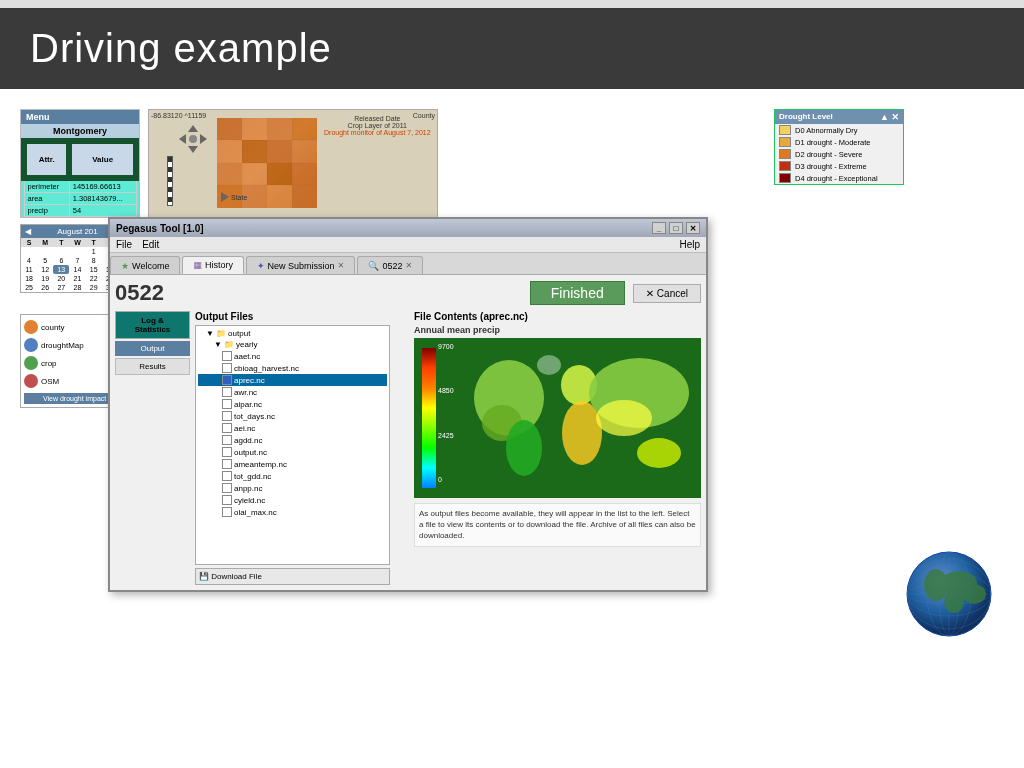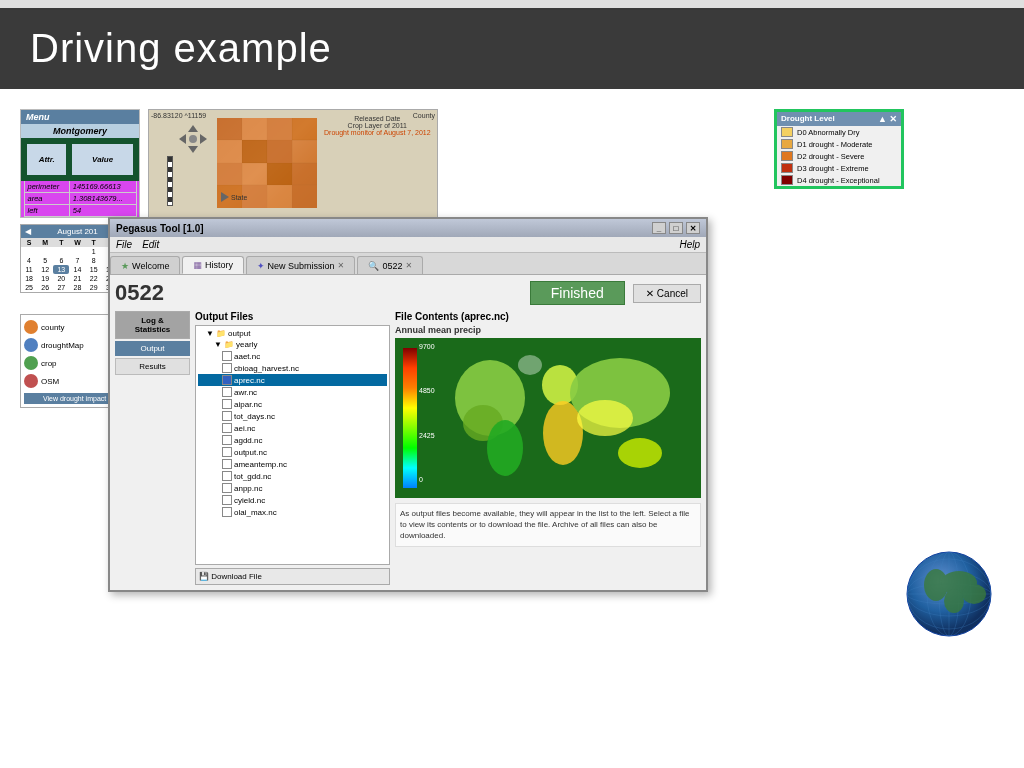--- a/index.html
+++ b/index.html
@@ -38,24 +38,23 @@
       width: 100%;
       padding: 0 20px;
     }
 
     
     .gis-panel {
       position: absolute;
       left: 20px;
       top: 0;
       width: 120px;
-      background: #d946ef;
+      background: #5eead4;
       border: 1px solid #bbb;
       font-size: 9px;
-      font-style: italic;
     }
     .gis-menu-bar {
       background: #5a7fa0;
       color: #fff;
       padding: 2px 5px;
       font-size: 9px;
       font-weight: bold;
     }
     .gis-county-title {
       background: #b8cfe0;
@@ -80,21 +79,21 @@
       font-size: 7.5px;
     }
 
     
     .drought-legend {
       position: absolute;
       right: 120px;
       top: 0;
       width: 130px;
       background: #f0f0f0;
-      border: 3px solid #22c55e;
+      border: 1px solid #22c55e;
       font-size: 8px;
     }
     .drought-legend-title {
       background: #7090b0;
       color: #fff;
       padding: 2px 4px;
       font-size: 8px;
       font-weight: bold;
       display: flex;
       justify-content: space-between;
@@ -218,21 +217,20 @@
     .pegasus-menubar {
       background: #e8e8e8;
       display: flex;
       gap: 10px;
       padding: 2px 6px;
       font-size: 10px;
       border-bottom: 1px solid #bbb;
     }
     .pegasus-menubar span {
       cursor: pointer;
-      font-style: italic;
     }
     .pegasus-help {
       margin-left: auto;
     }
     
     .tab-bar {
       display: flex;
       background: #d8d8d8;
       border-bottom: 1px solid #aaa;
       padding-top: 3px;
@@ -307,21 +305,21 @@
     
     .peg-layout {
       display: flex;
       gap: 5px;
     }
     .peg-left-panel {
       width: 75px;
       flex-shrink: 0;
     }
     .peg-log-stats {
-      background: #a3a3a3;
+      background: #0f766e;
       padding: 4px;
       text-align: center;
       font-size: 8px;
       font-weight: bold;
       margin-bottom: 2px;
       border: 1px solid #aaa;
     }
     .peg-output-btn {
       background: #5a7fa0;
       color: #fff;
@@ -381,20 +379,21 @@
       border: 1px solid #aaa;
       padding: 3px;
       font-size: 8px;
       margin-top: 3px;
       cursor: pointer;
       text-align: left;
     }
 
     .peg-right-panel {
       flex: 1;
+      margin-left: 19px;
     }
     .peg-file-contents-title {
       font-size: 10px;
       font-weight: bold;
       margin-bottom: 3px;
     }
     .peg-map-area {
       background: #1a6a1a;
       width: 100%;
       height: 160px;
@@ -467,21 +466,21 @@
       </tr>
       <tr>
         <td>perimeter</td>
         <td>145169.66613</td>
       </tr>
       <tr>
         <td>area</td>
         <td>1.308143679...</td>
       </tr>
       <tr>
-        <td>left</td>
+        <td>precip</td>
         <td>54</td>
       </tr>
     </tbody>
       </table>
   </div>
 
   <div style="position:absolute; left:148px; top:0; width:290px; height:110px; background:#d8d0b8; border:1px solid #aaa; overflow:hidden;">
 
     <div style="position:absolute; top:2px; left:2px; font-size:7px; color:#333;">
       <span>-86.83120  ^11159</span>

